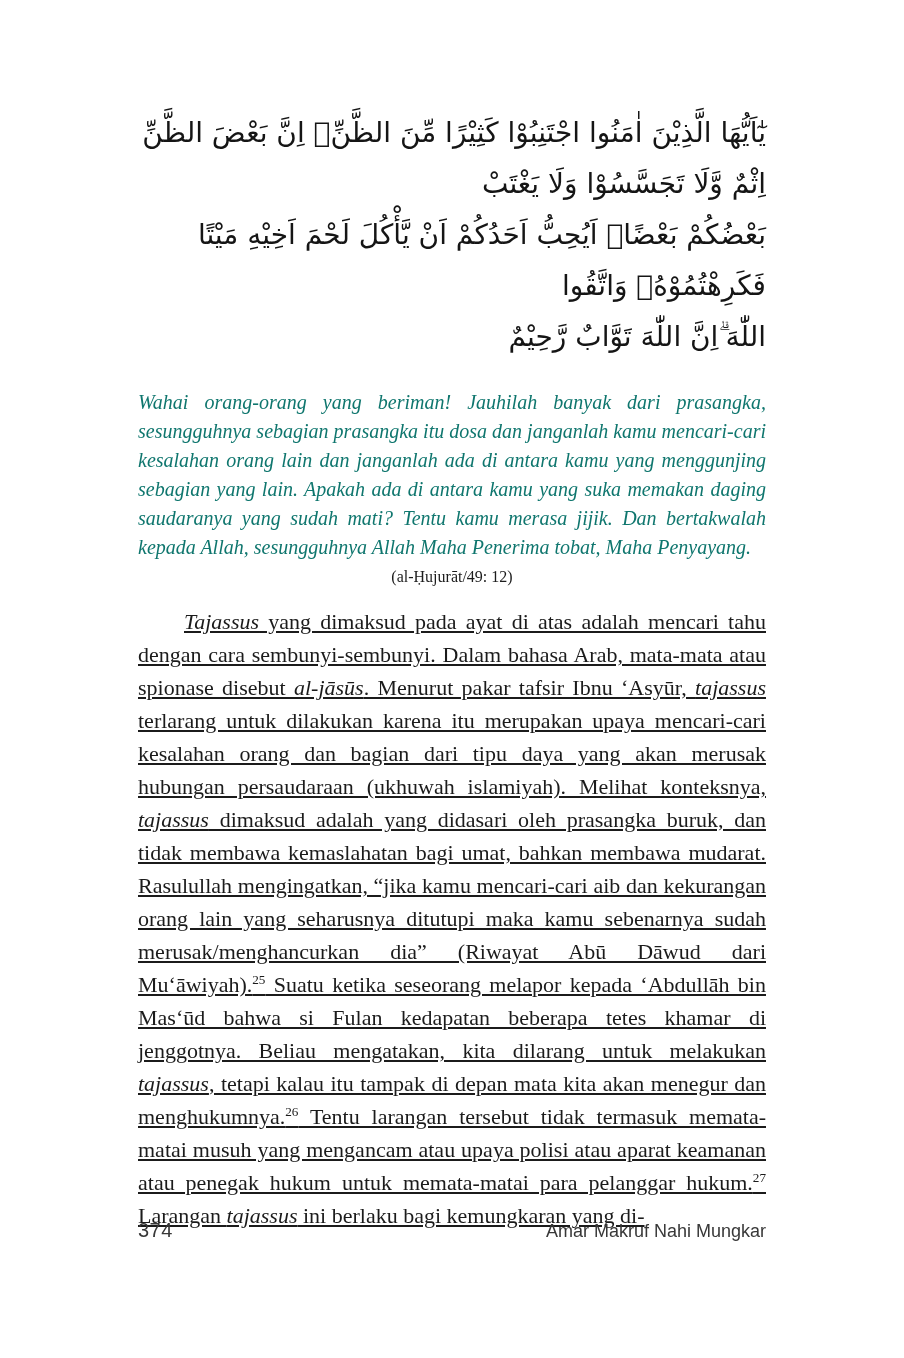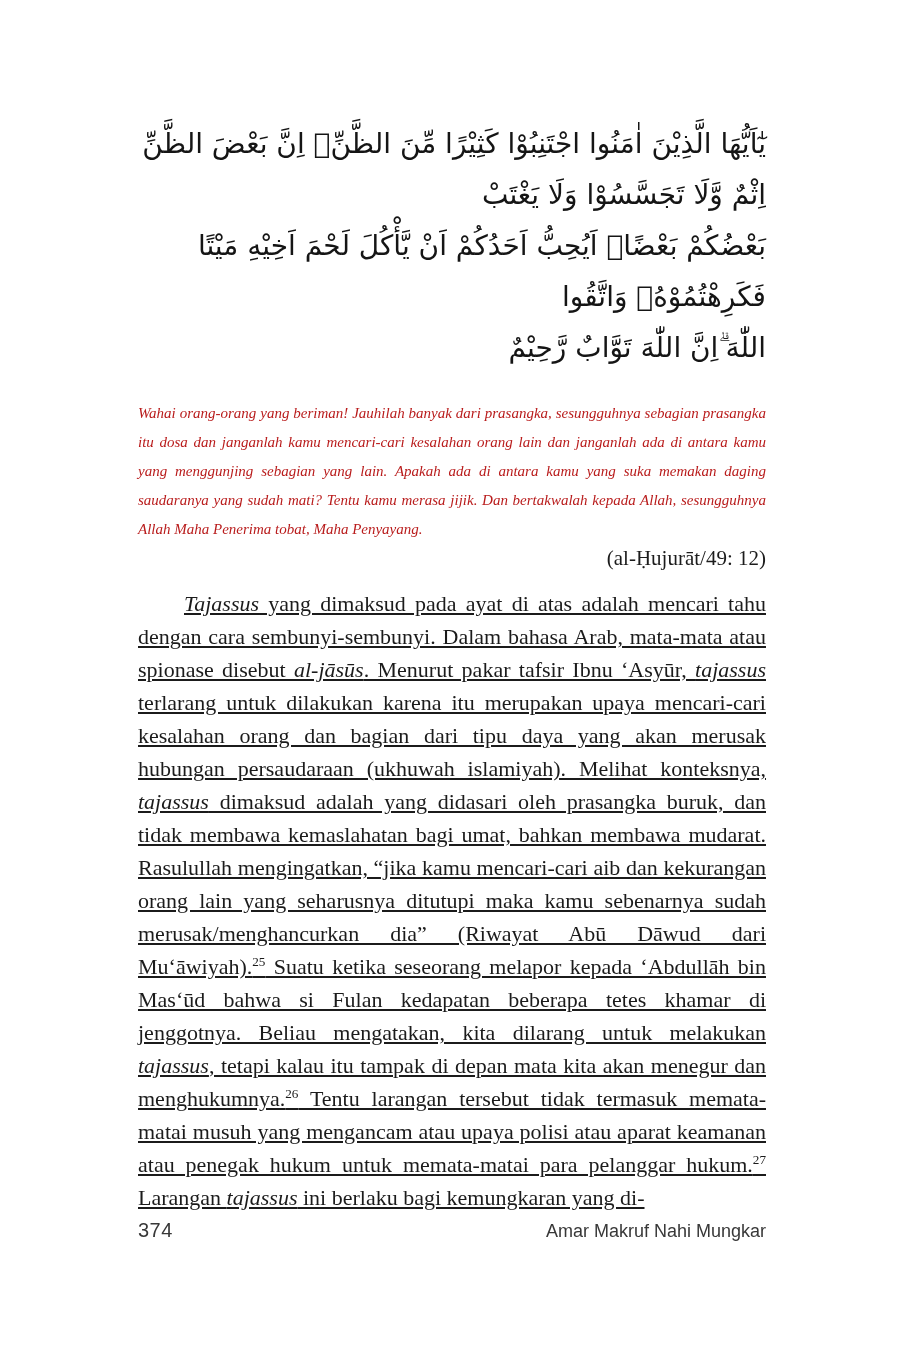--- a/index.html
+++ b/index.html
@@ -9,47 +9,47 @@
     background: #ffffff;
     position: relative;
     overflow: hidden;
     font-family: "Liberation Serif", "DejaVu Serif", serif;
     color: #1c1c1c;
   }
   .page { position: absolute; inset: 0; }
   .content {
     position: absolute;
     left: 138px;
-    top: 16px;
+    top: 5px;
     width: 628px;
   }
   .arabic {
     margin-top: 102px;
     direction: rtl;
     unicode-bidi: embed;
     text-align: right;
     font-family: "DejaVu Sans", sans-serif;
     font-size: 28px;
     line-height: 51px;
     white-space: pre-line;
     color: #151515;
   }
   .translation {
     margin-top: 26px;
     font-style: italic;
-    font-size: 15px;
+    font-size: 20px;
     line-height: 29px;
     text-align: justify;
-    color: #b91c1c;
+    color: #0f766e;
   }
   .citation {
     font-style: normal;
-    font-size: 21px;
+    font-size: 16px;
     line-height: 29px;
-    text-align: right;
+    text-align: center;
     color: #1c1c1c;
   }
   .body-par {
     margin: 14px 0 0 0;
     font-size: 22px;
     line-height: 33px;
     text-align: justify;
     text-indent: 46px;
     color: #1b1b1b;
     text-decoration: underline;

